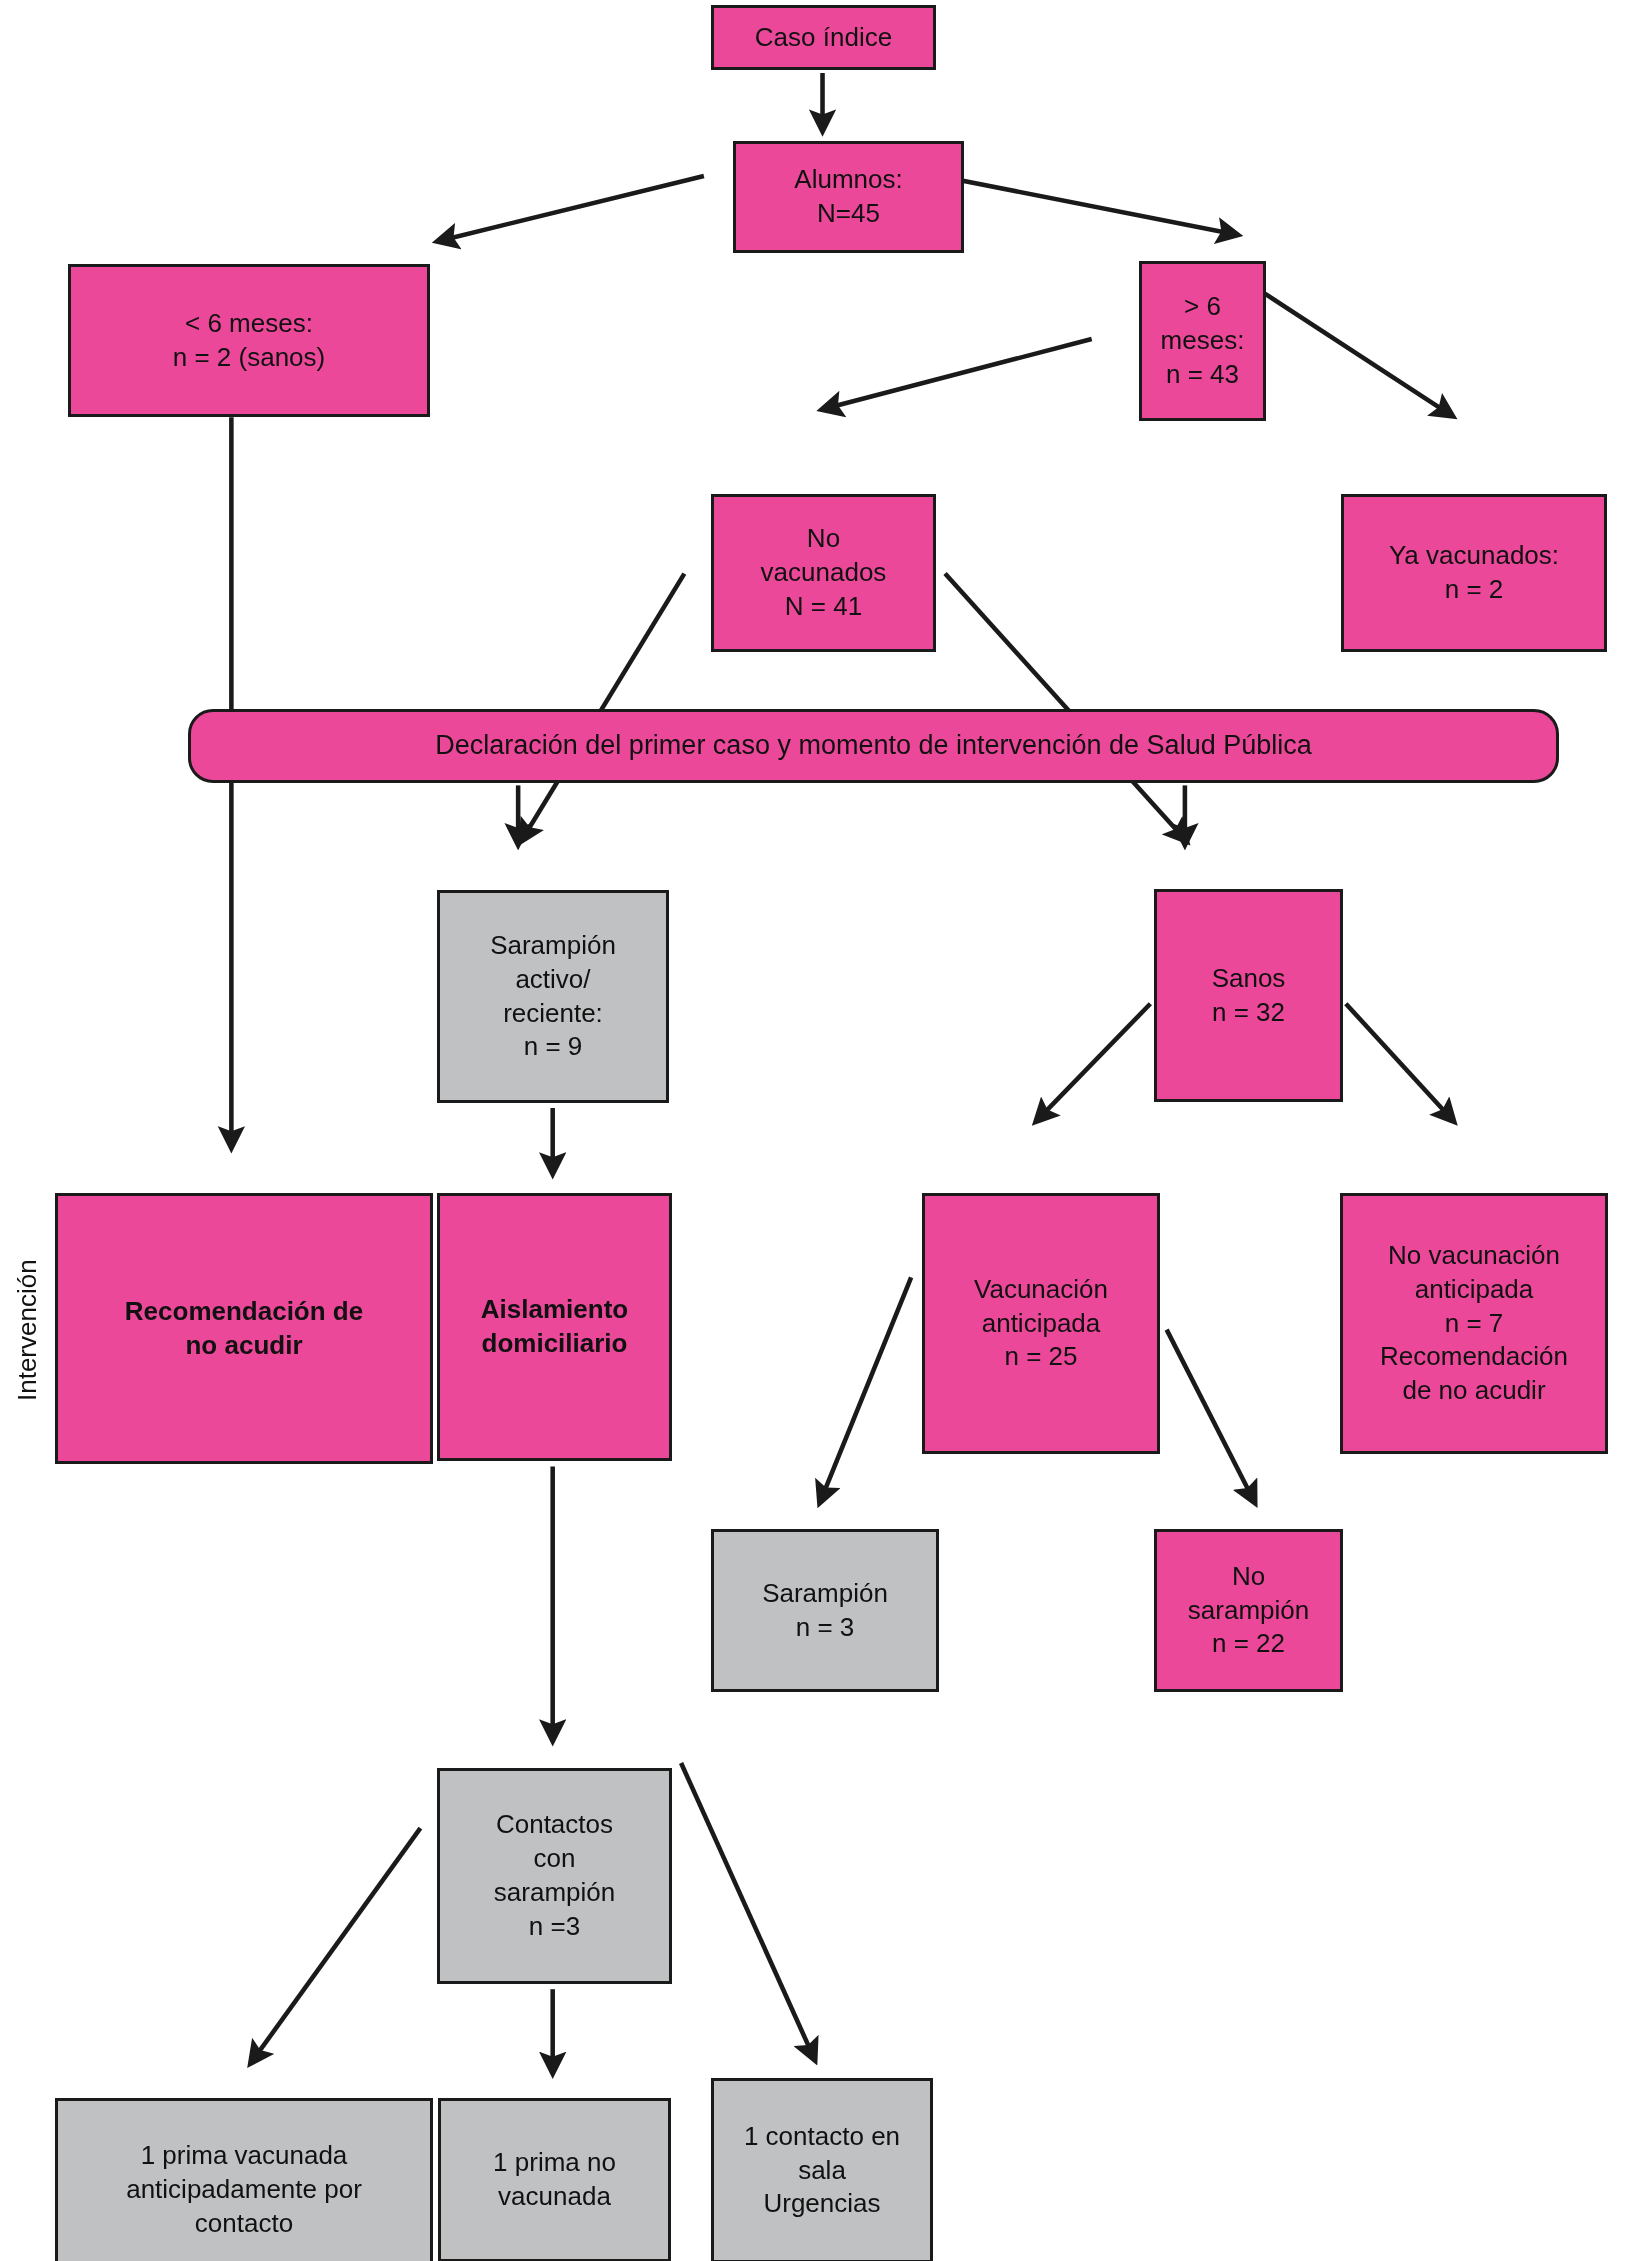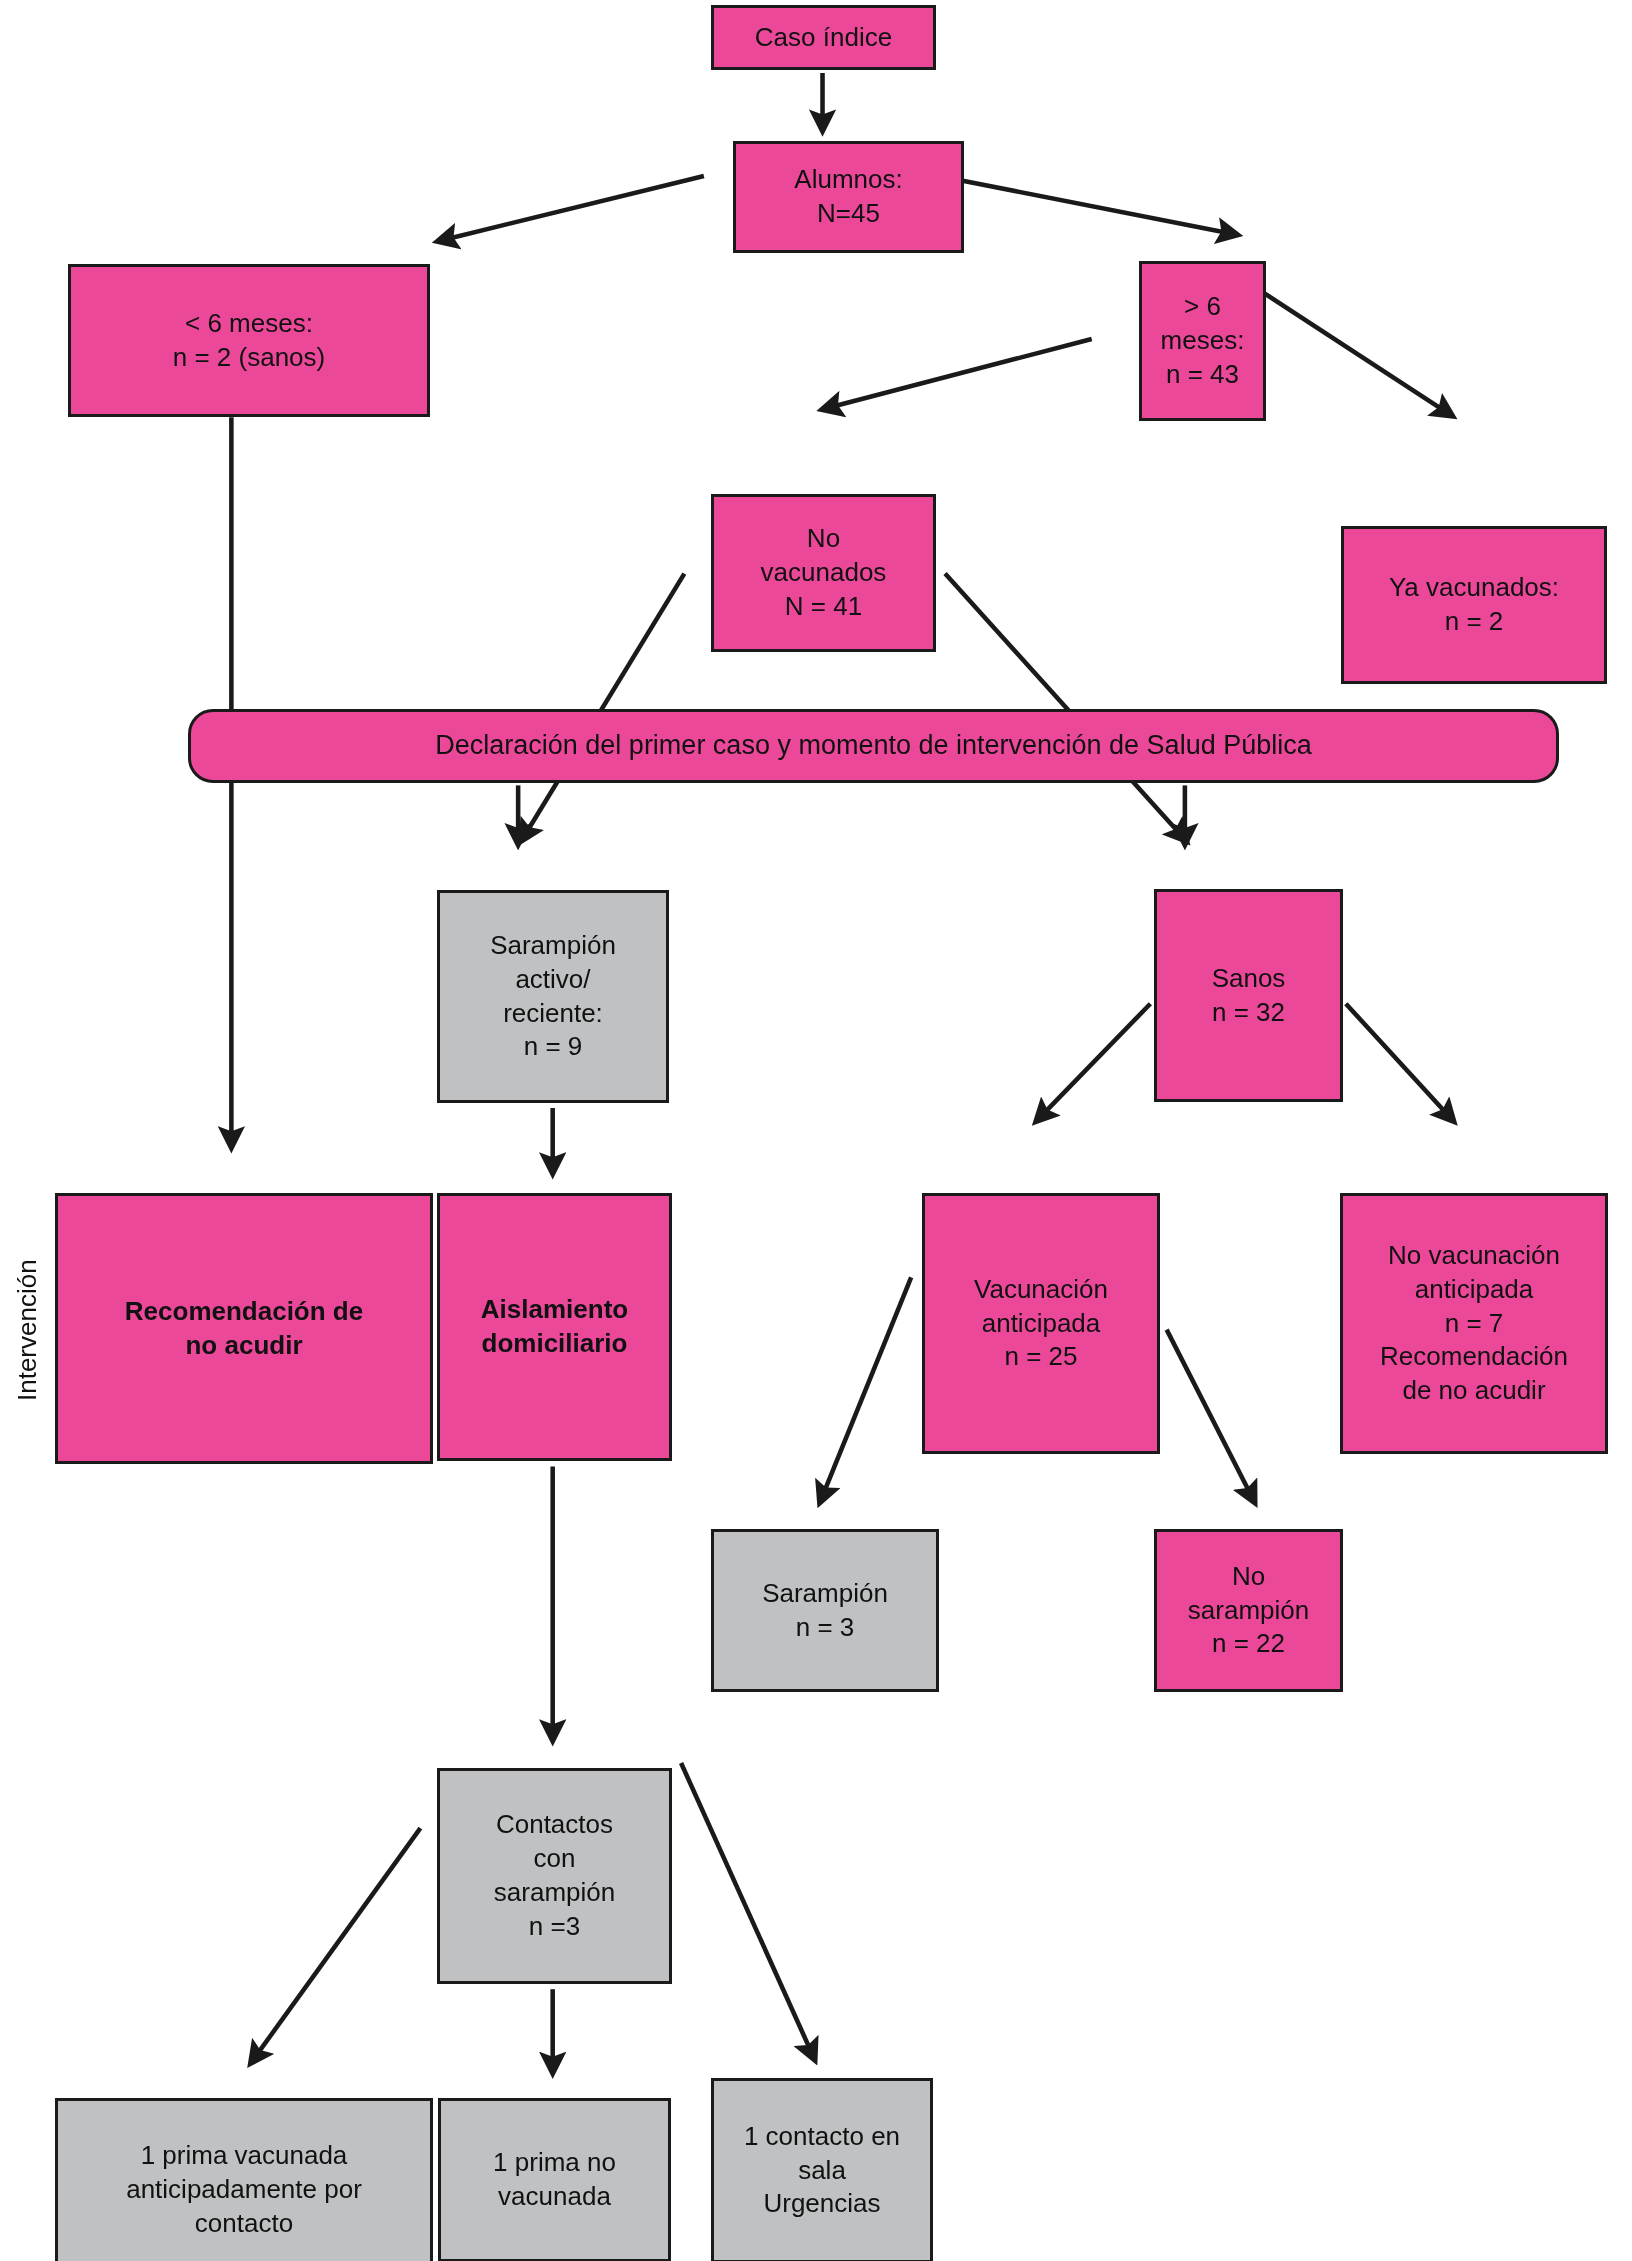--- a/index.html
+++ b/index.html
@@ -94,21 +94,21 @@
       <div class="node" style="left: 707px; top: 141px; width: 231px; height: 112px; margin-left: 26px;">Alumnos:
 N=45</div>
       <div class="node" style="left: 68px; top: 264px; width: 362px; height: 153px;">&lt; 6 meses:
 n = 2 (sanos)</div>
       <div class="node" style="left: 1139px; top: 261px; width: 127px; height: 160px;">&gt; 6
 meses:
 n = 43</div>
       <div class="node" style="left: 711px; top: 494px; width: 225px; height: 158px;">No
 vacunados
 N = 41</div>
-      <div class="node" style="left: 1341px; top: 494px; width: 266px; height: 158px; margin-top: 32px;">Ya vacunados:
+      <div class="node" style="left: 1341px; top: 494px; width: 266px; height: 158px;">Ya vacunados:
 n = 2</div>
       <div class="node banner" style="left: 188px; top: 709px; width: 1371px; height: 74px;">Declaración del primer caso y momento de intervención de Salud Pública</div>
       <div class="node shaded" style="left: 437px; top: 890px; width: 232px; height: 213px;">Sarampión
 activo/
 reciente:
 n = 9</div>
       <div class="node" style="left: 1154px; top: 889px; width: 189px; height: 213px;">Sanos
 n = 32</div>
       <div class="node" style="left: 55px; top: 1193px; width: 378px; height: 271px; font-weight: bold;">Recomendación de
 no acudir</div>

